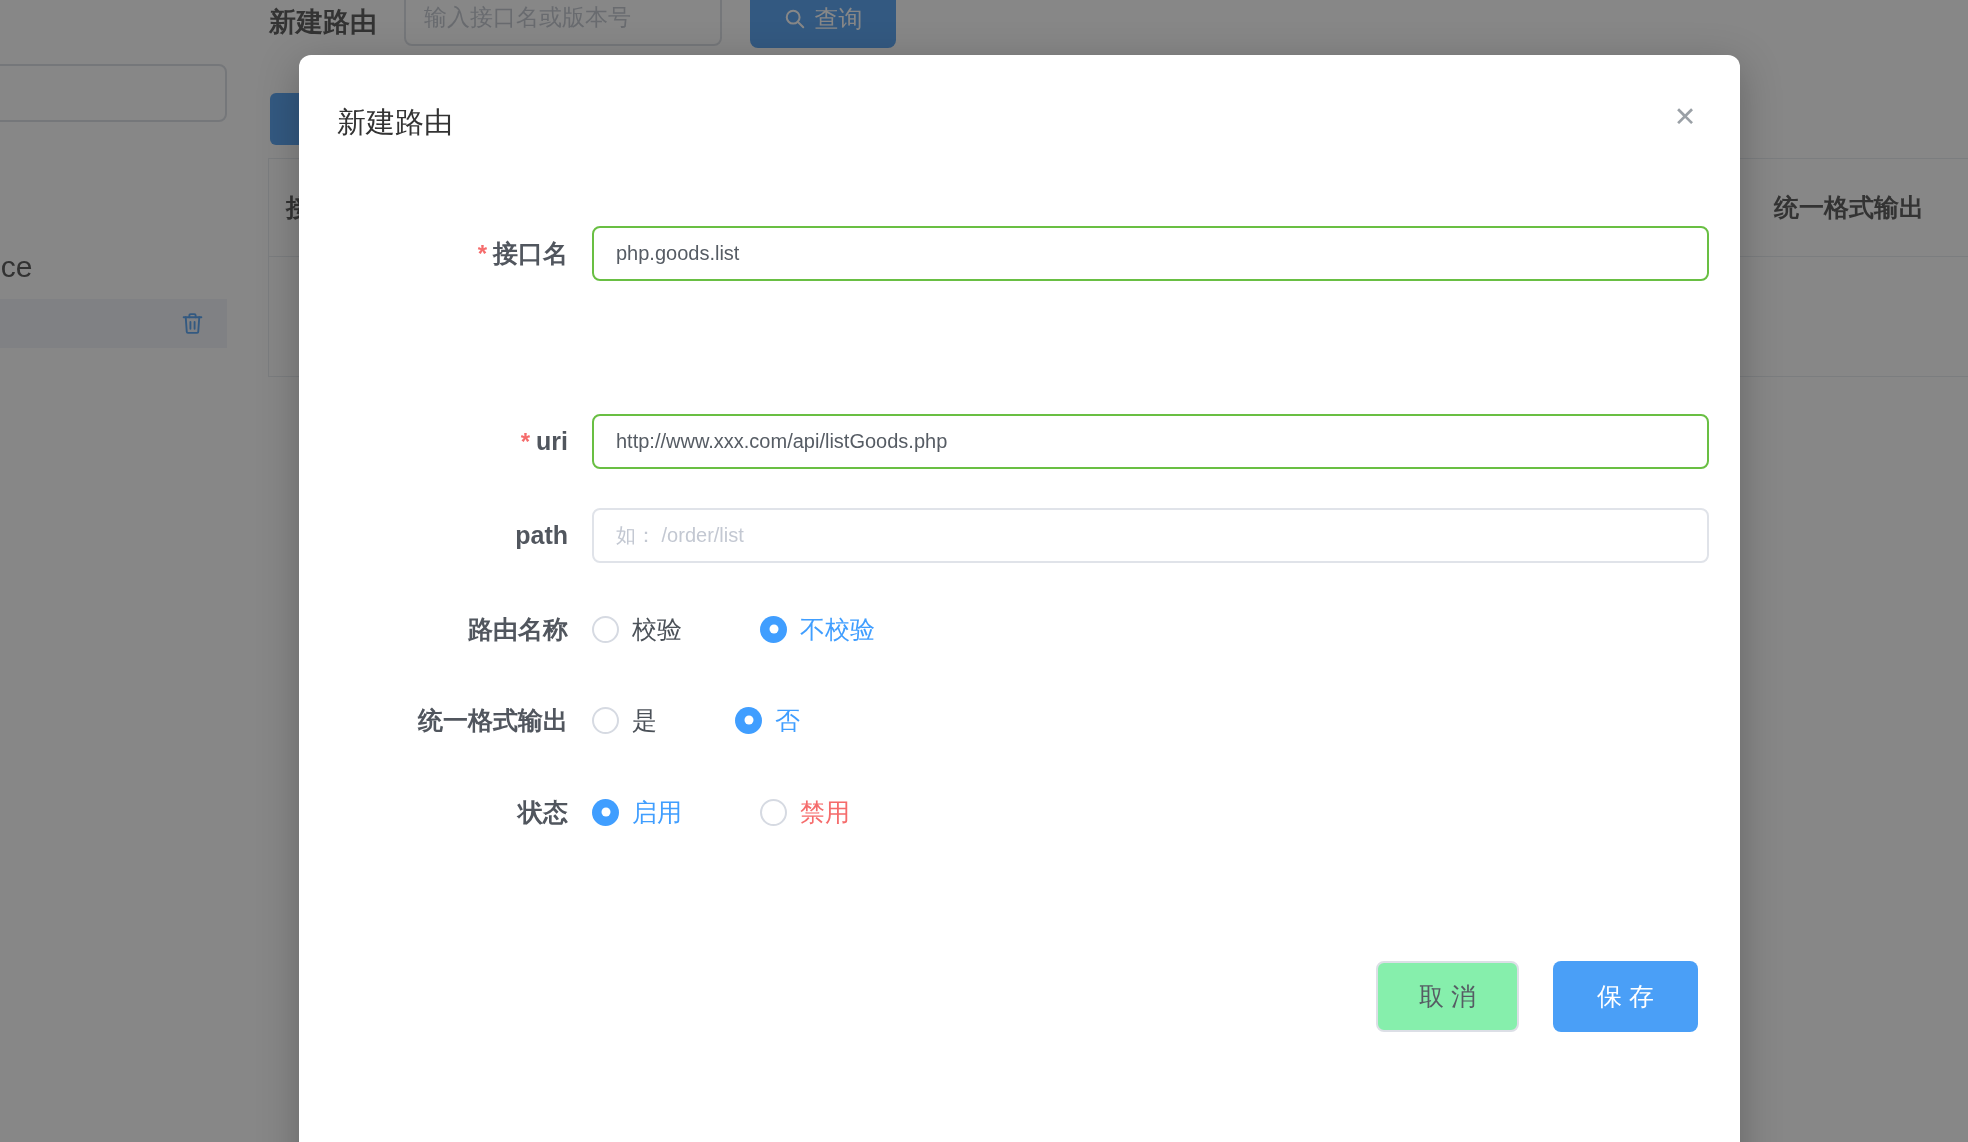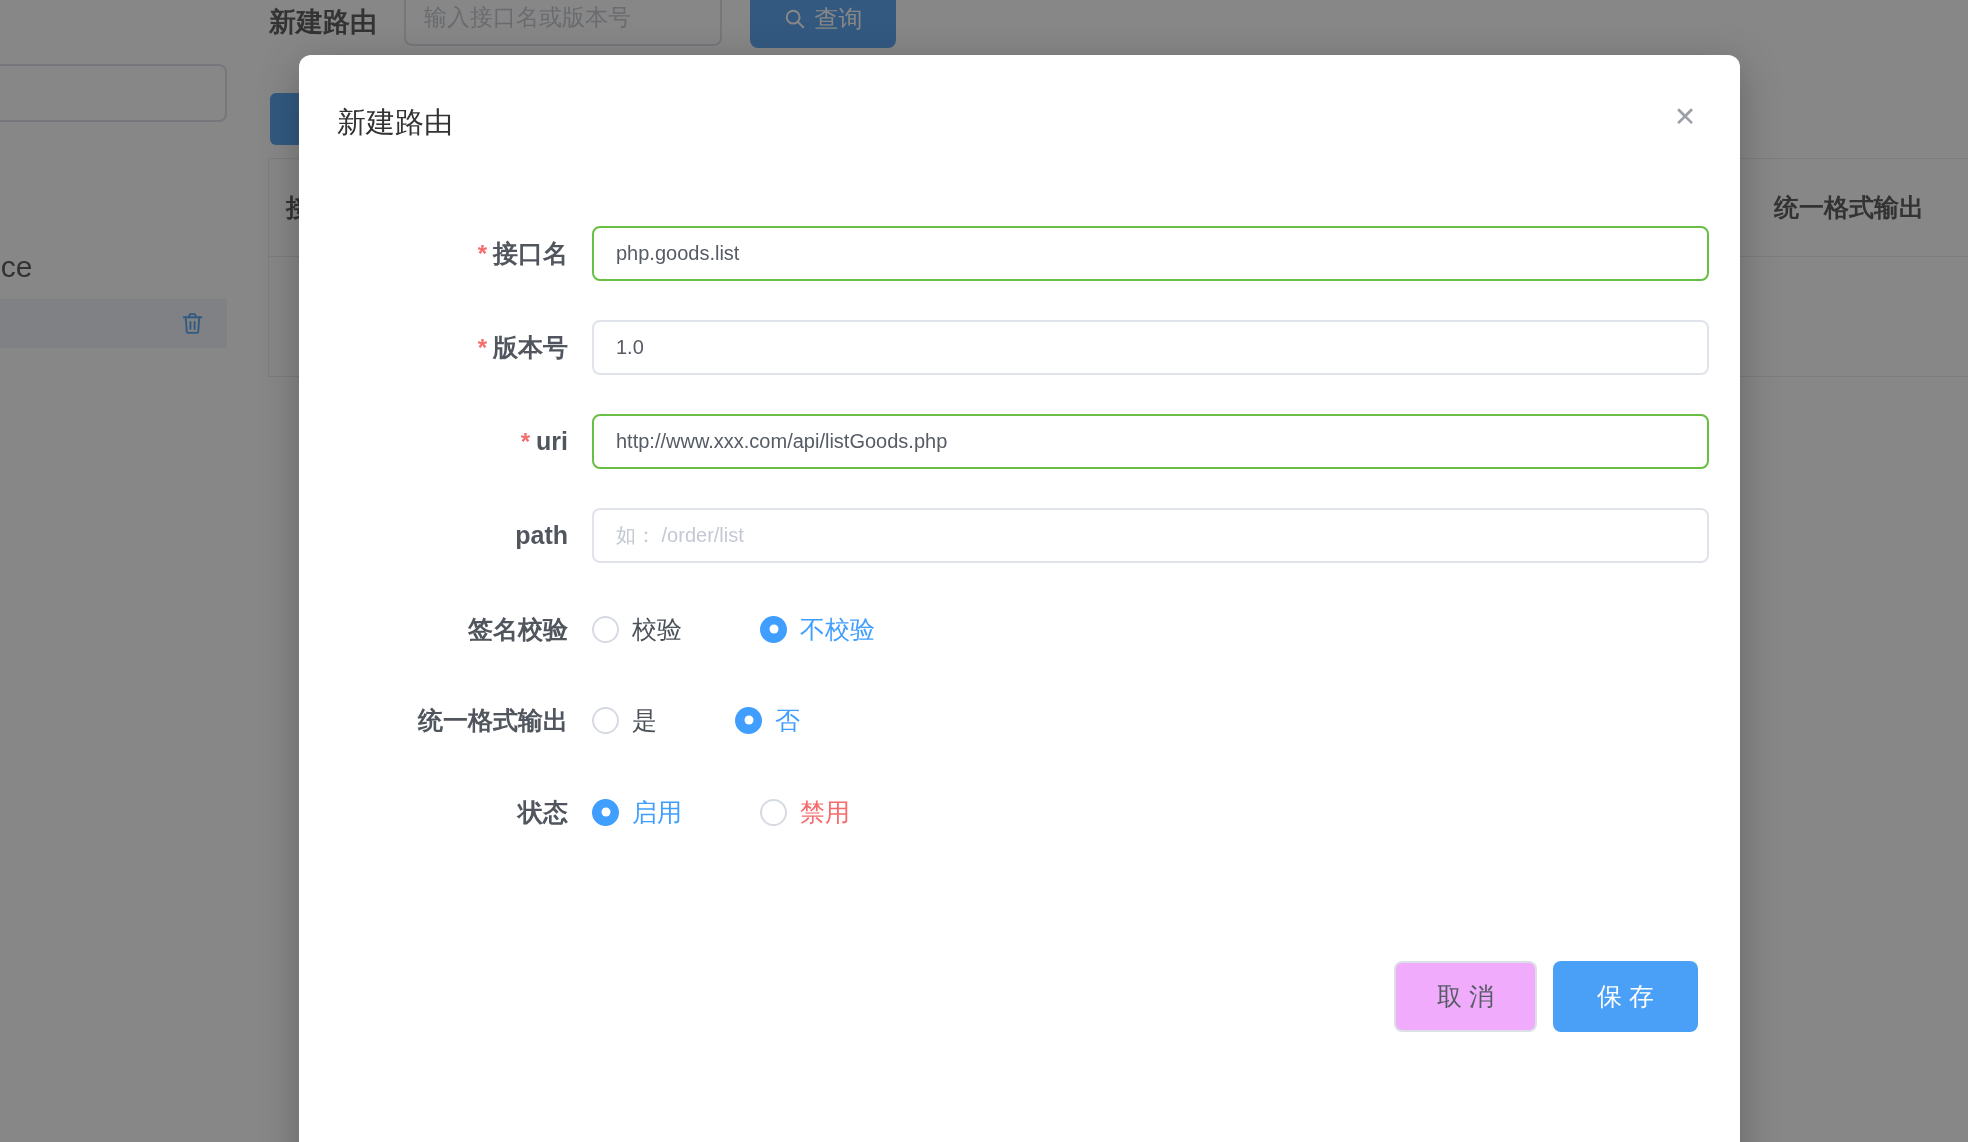--- a/index.html
+++ b/index.html
@@ -96,22 +96,22 @@
   .radio-circle.on::after {
     content:""; position:absolute; left:50%; top:50%; width:9px; height:9px;
     border-radius:50%; background:#fff; transform:translate(-50%,-50%);
   }
   .radio-text { margin-left:13px; font-size:25px; font-weight:500; color:#4b5158; }
   .radio-text.blue { color:#409eff; }
   .radio-text.red { color:#f56c6c; }
 
   .btn-cancel {
     position:absolute; left:1077px; top:906px; width:143px; height:71px;
-    background:#f0abfc; border:2px solid #dcdfe6; border-radius:8px;
-    font-size:25px; color:#565c64; cursor:pointer; font-family:inherit;margin-left:18px;
+    background:#86efac; border:2px solid #dcdfe6; border-radius:8px;
+    font-size:25px; color:#565c64; cursor:pointer; font-family:inherit;
   }
   .btn-save {
     position:absolute; left:1254px; top:906px; width:145px; height:71px;
     background:#4a9ff7; border:none; border-radius:8px;
     font-size:25px; color:#fff; cursor:pointer; font-family:inherit;
   }
 </style>
 </head>
 <body>
 
@@ -157,43 +157,37 @@
     <div class="modal-title">新建路由</div>
     <button class="modal-close">✕</button>
 
     <div class="form-row row-0">
       <div class="label-col">
         <span class="req">*</span><span>接口名</span>
       </div>
       <input class="field valid" value="php.goods.list" style="">
     </div>
 
-    <div class="form-row row-1">
-      <div class="label-col">
-        <span class="req">*</span><span>版本号</span>
-      </div>
-      <input class="field" value="1.0" style="">
-    </div>
 
     <div class="form-row row-2">
       <div class="label-col">
         <span class="req">*</span><span>uri</span>
       </div>
       <input class="field valid" value="http://www.xxx.com/api/listGoods.php" style="">
     </div>
 
     <div class="form-row row-3">
       <div class="label-col">
         <span>path</span>
       </div>
       <input class="field" placeholder="如： /order/list" style="">
     </div>
 
     <div class="form-row rrow-0">
-      <div class="label-col">签名校验</div>
+      <div class="label-col">路由名称</div>
       <div class="radio-group">
         <div class="radio-item">
           <span class="radio-circle"></span>
           <span class="radio-text">校验</span>
         </div>
         <div class="radio-item second">
           <span class="radio-circle on"></span>
           <span class="radio-text blue">不校验</span>
         </div>
       </div>

